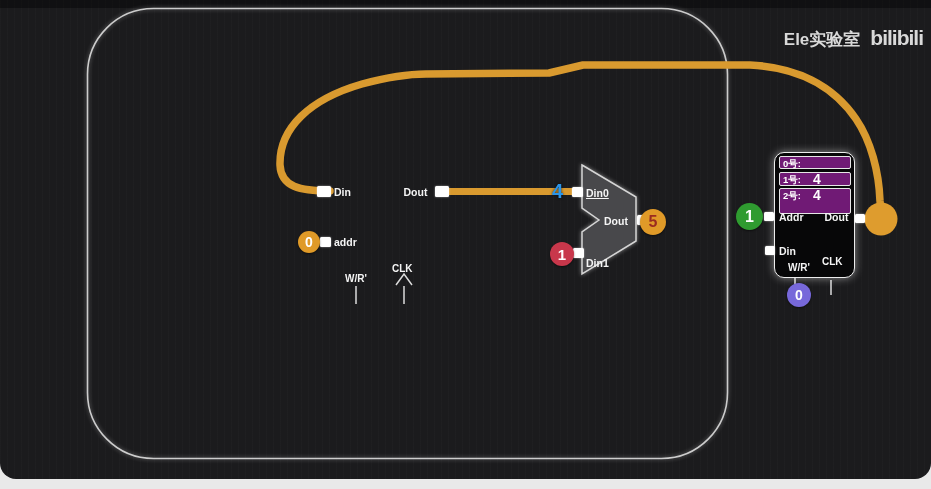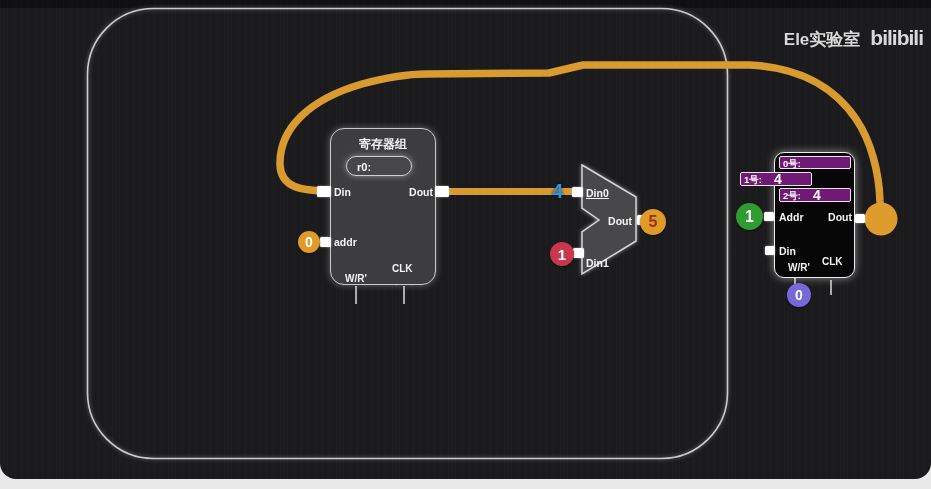--- a/index.html
+++ b/index.html
@@ -21,21 +21,21 @@
              border:1.5px solid #ededed;border-radius:10px;
              box-shadow:0 0 9px rgba(255,255,255,0.5);}
   .reg-title{position:absolute;left:0;top:7px;width:100%;text-align:center;
              color:#f2f2f2;font-size:12px;font-weight:bold;}
   .reg-pill{position:absolute;left:15px;top:27px;width:66px;height:20px;background:#47474a;
             border:1.5px solid #cfcfcf;border-radius:11px;box-shadow:0 0 6px rgba(255,255,255,0.45);
             color:#fff;font-size:11px;font-weight:bold;line-height:20px;padding-left:10px;box-sizing:border-box;}
 
   
   .lbl{position:absolute;color:#f5f5f5;font-size:10.5px;font-weight:bold;z-index:4;white-space:nowrap;}
-  .lbl.r{text-align:right;}
+  .lbl.r{text-align:center;}
   .lbl.sm{font-size:10px;}
 
   
   .port{position:absolute;background:#ffffff;border-radius:1.5px;z-index:4;
         box-shadow:0 0 2px rgba(255,255,255,0.6);}
 
   
   .badge{position:absolute;border-radius:50%;display:flex;align-items:center;justify-content:center;
          color:#fff;font-weight:bold;z-index:5;box-shadow:0 1px 2px rgba(0,0,0,0.5);}
   .badge.orange{background:#E09A28;}
@@ -88,24 +88,20 @@
     <circle cx="881" cy="219" r="16.5" fill="#DE9C2E"></circle>
 
     <polygon points="582,165 636,197 636,241 582,274 582,232 599,220 582,208" fill="#48484b" stroke="#d5d5d5" stroke-width="1.5" class="glow-stroke"></polygon>
 
     <circle cx="816" cy="210.5" r="1.7" fill="#ffffff"></circle>
     <circle cx="816" cy="221.5" r="1.7" fill="#ffffff"></circle>
     <circle cx="816" cy="232.5" r="1.7" fill="#ffffff"></circle>
     <circle cx="816" cy="243.5" r="1.7" fill="#ffffff"></circle>
   </svg>
 
-  <div class="block reg-block">
-    <div class="reg-title">寄存器组</div>
-    <div class="reg-pill">r0:</div>
-  </div>
 
   <span class="lbl" style="left:334px;top:186px;">Din</span>
   <span class="lbl r" style="left:398px;top:186px;width:35px;">Dout</span>
   <span class="lbl" style="left:334px;top:236px;">addr</span>
   <span class="lbl sm" style="left:345px;top:273px;">W/R'</span>
   <span class="lbl sm" style="left:392px;top:263px;">CLK</span>
 
   <div class="port" style="left:317px;top:186px;width:14px;height:11px;"></div>
   <div class="port" style="left:435px;top:186px;width:14px;height:11px;"></div>
   <div class="port" style="left:320px;top:237px;width:11px;height:10px;"></div>
@@ -124,25 +120,25 @@
 
   <div class="badge red" style="left:550px;top:242px;width:24px;height:24px;font-size:15px;">1</div>
   <div class="badge orange dark-text" style="left:640px;top:209px;width:26px;height:26px;font-size:16px;">5</div>
 
   <div class="block mem-block"></div>
 
   <div class="mem-row" style="left:779px;top:156px;width:72px;height:13px;">
     <span class="mr-label">0号:</span>
     <span class="mr-value"></span>
   </div>
-  <div class="mem-row" style="left:740px;top:172px;width:72px;height:14px;">
+  <div class="mem-row" style="left:779px;top:172px;width:72px;height:14px;">
     <span class="mr-label">1号:</span>
     <span class="mr-value">4</span>
   </div>
-  <div class="mem-row" style="left:779px;top:188px;width:72px;height:14px;">
+  <div class="mem-row" style="left:779px;top:188px;width:72px;height:26px;">
     <span class="mr-label">2号:</span>
     <span class="mr-value">4</span>
   </div>
 
   <span class="lbl" style="left:779px;top:211px;">Addr</span>
   <span class="lbl r" style="left:821px;top:211px;width:31px;">Dout</span>
   <span class="lbl" style="left:779px;top:245px;">Din</span>
   <span class="lbl sm" style="left:788px;top:262px;">W/R'</span>
   <span class="lbl sm" style="left:822px;top:256px;">CLK</span>
 

